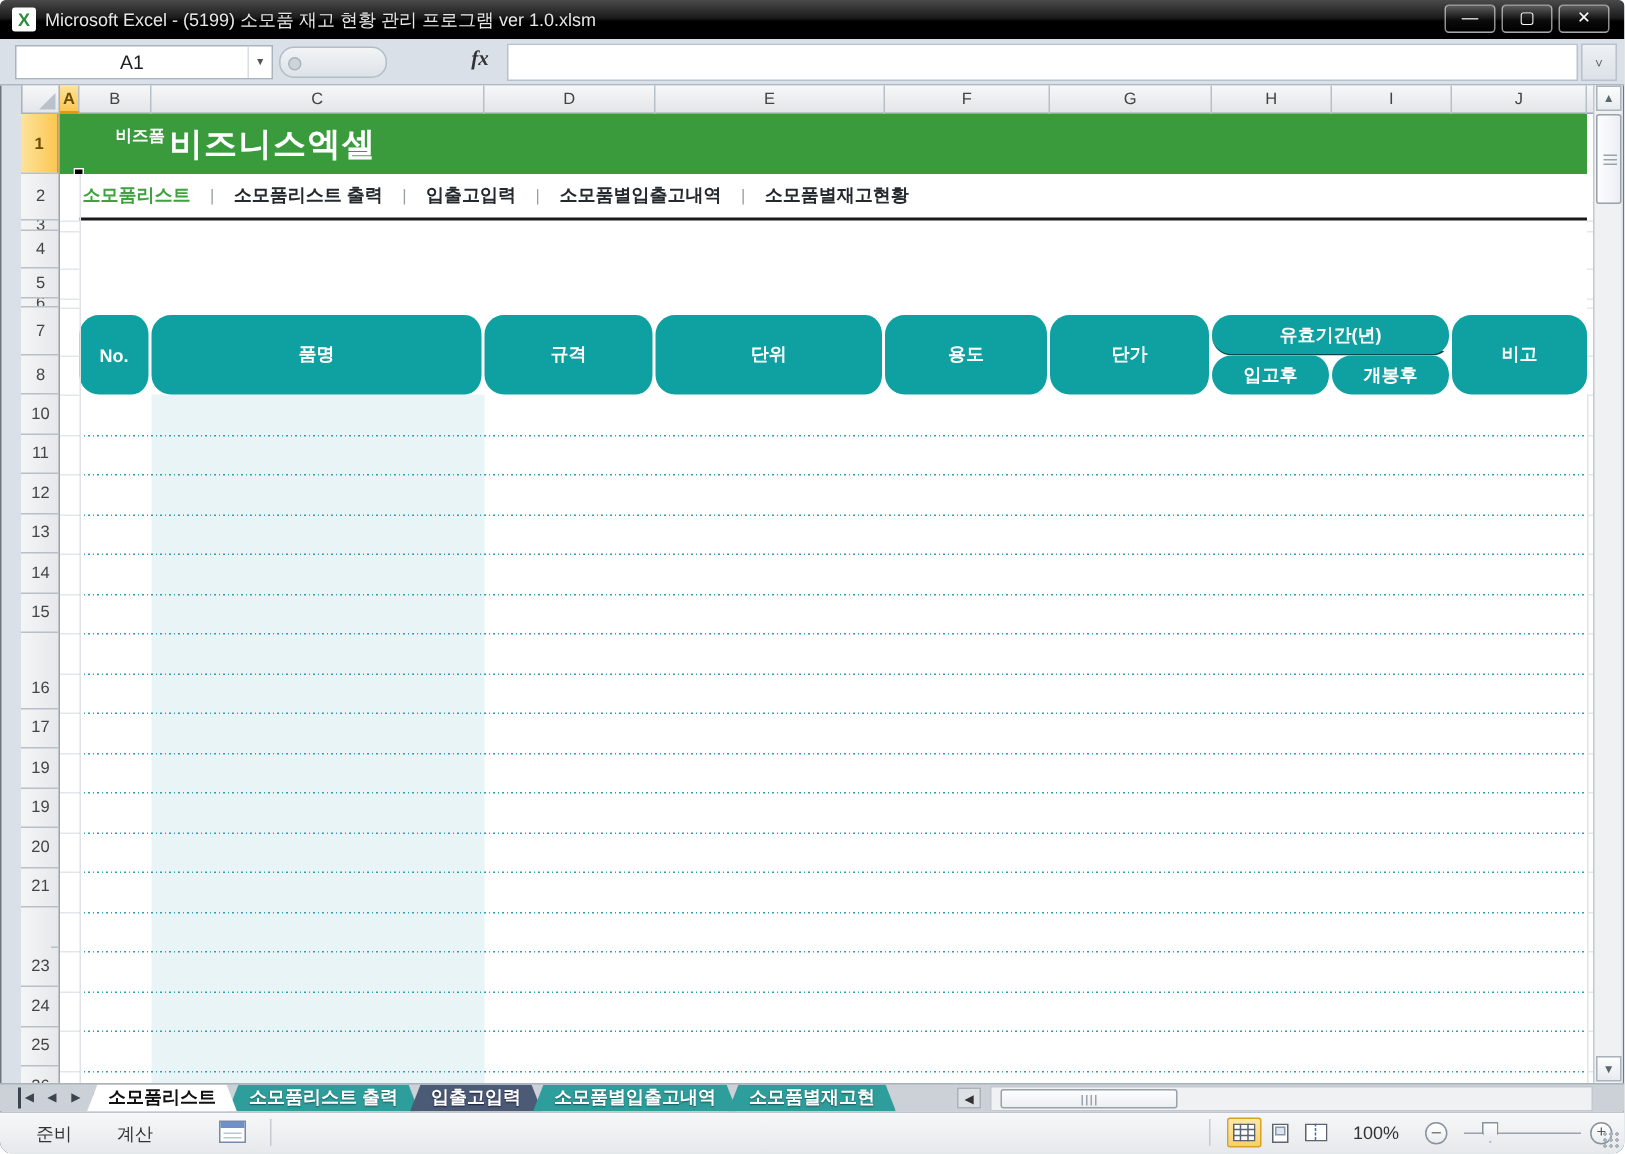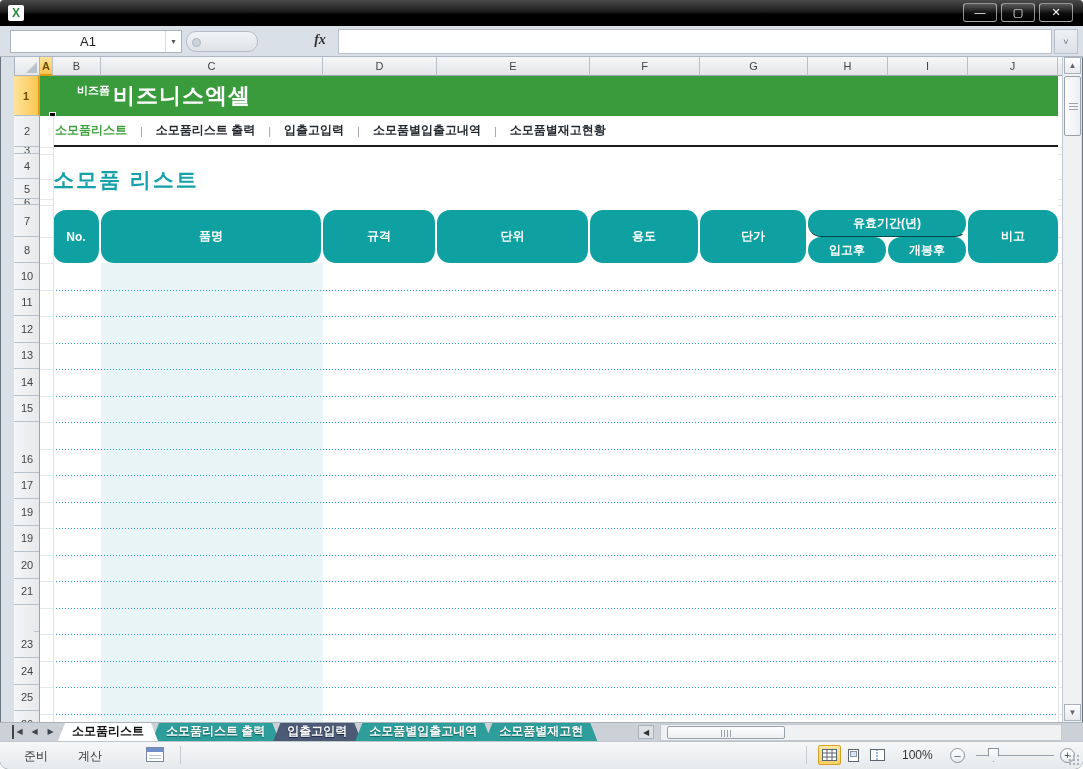--- a/index.html
+++ b/index.html
@@ -115,20 +115,21 @@
     background-image:radial-gradient(circle at 2px 2px,#aab2ba 1.2px,transparent 1.4px);
     background-size:4px 4px; cursor:pointer; }
 </style>
 </head>
 <body>
 
 <div class="window">
 
   <div class="titlebar">
     <div class="app-icon">X</div>
+    <div class="title-text">Microsoft Excel - (5199) 소모품 재고 현황 관리 프로그램 ver 1.0.xlsm</div>
     <div class="win-btns">
       <div class="win-btn">—</div>
       <div class="win-btn">▢</div>
       <div class="win-btn">✕</div>
     </div>
   </div>
 
   <div class="formulabar">
     <div class="namebox">
       <span class="nb-val">A1</span>
@@ -197,21 +198,20 @@
         <span class="nav-sep">|</span>
         <span class="nav-item">소모품리스트 출력</span>
         <span class="nav-sep">|</span>
         <span class="nav-item">입출고입력</span>
         <span class="nav-sep">|</span>
         <span class="nav-item">소모품별입출고내역</span>
         <span class="nav-sep">|</span>
         <span class="nav-item">소모품별재고현황</span>
       </div>
     <div class="nav-underline"></div>
-    <div class="section-title">소모품 리스트</div>
     <div class="col-tint"></div>
     <div id="tableheader">
         <div class="thcell" style="left: 13px; top: 134px; width: 48px; height: 53px;">No.</div>
         <div class="thcell" style="left: 61px; top: 134px; width: 222px; height: 53px;">품명</div>
         <div class="thcell" style="left: 283px; top: 134px; width: 114px; height: 53px;">규격</div>
         <div class="thcell" style="left: 397px; top: 134px; width: 153px; height: 53px;">단위</div>
         <div class="thcell" style="left: 550px; top: 134px; width: 110px; height: 53px;">용도</div>
         <div class="thcell" style="left: 660px; top: 134px; width: 108px; height: 53px;">단가</div>
         <div class="thcell group" style="left: 768px; top: 134px; width: 160px; height: 27px;">유효기간(년)</div>
         <div class="thcell" style="left: 768px; top: 161px; width: 80px; height: 26px;">입고후</div>

